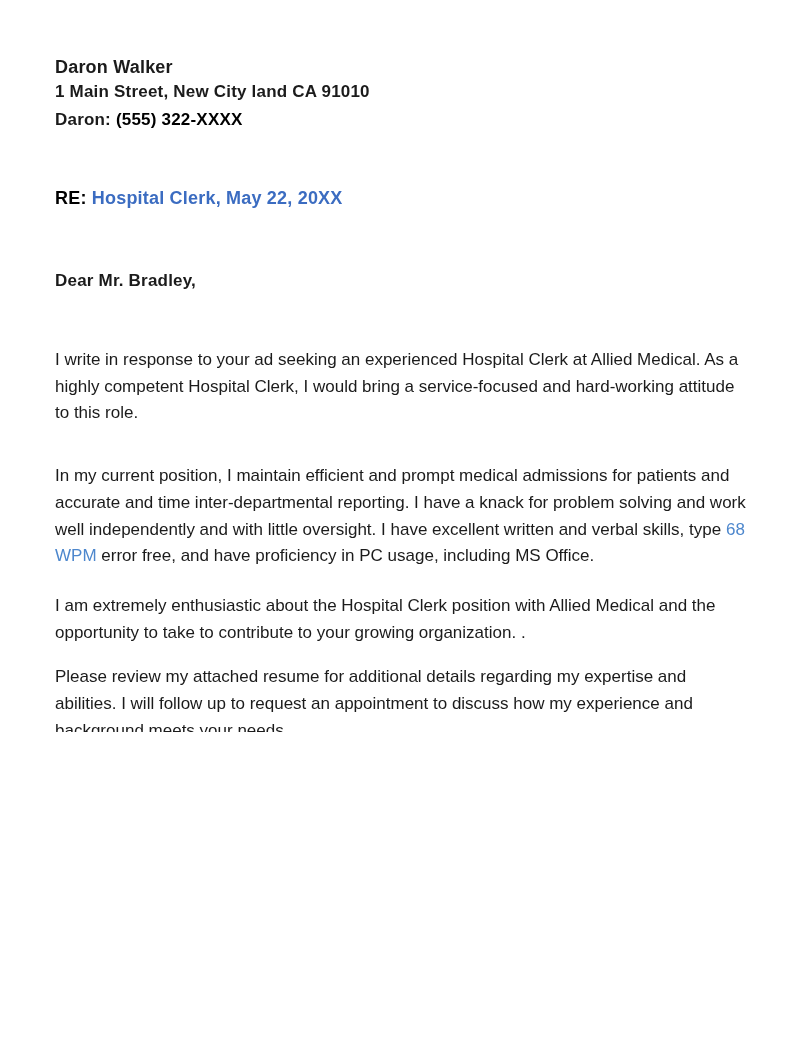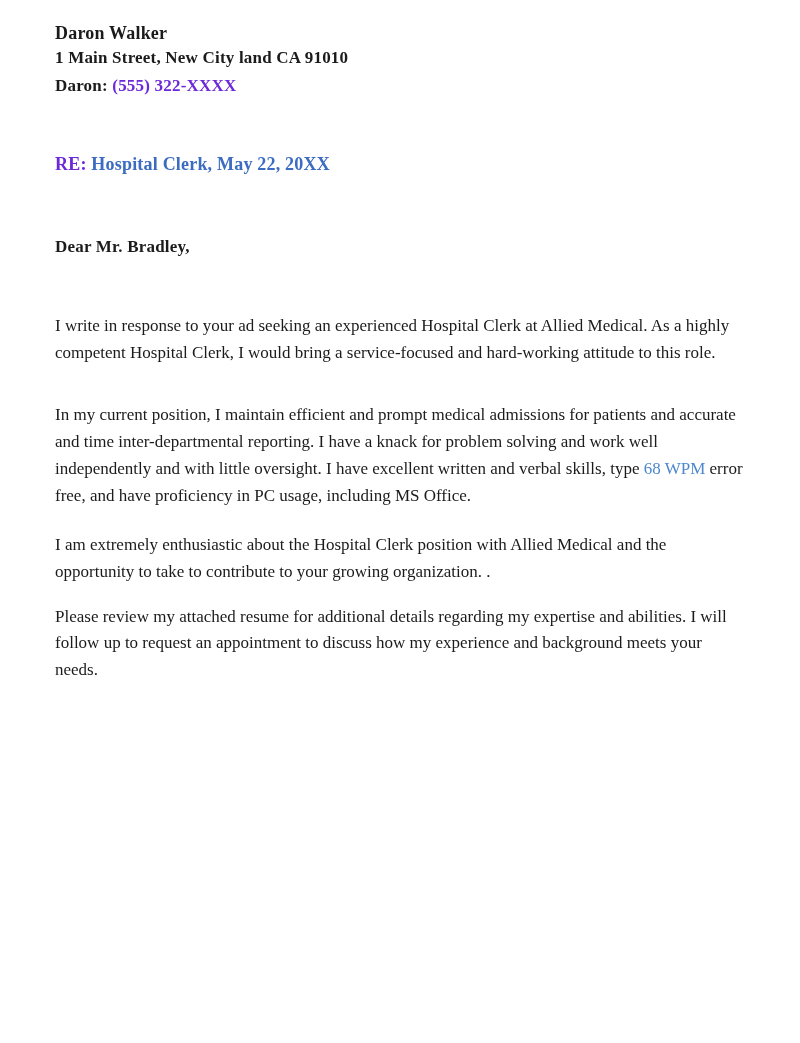--- a/index.html
+++ b/index.html
@@ -6,40 +6,40 @@
     margin: 0;
     padding: 0;
     background: #ffffff;
   }
   .page {
     position: relative;
     width: 800px;
     height: 732px;
     background: #ffffff;
     box-sizing: border-box;
-    padding: 22px 52px 0 55px;
-    font-family: Liberation Serif, serif;
+    padding: 56px 52px 0 55px;
+    font-family: Liberation Sans, sans-serif;
     color: #1b1b1b;
     overflow: hidden;
   }
   .sender-name {
     font-size: 18px;
     font-weight: 700;
     line-height: 22px;
     letter-spacing: 0.2px;
     margin: 0;
   }
   .contact-block {
     font-size: 17px;
     font-weight: 700;
     line-height: 27.5px;
     letter-spacing: 0.2px;
   }
   .red {
-    color: #6d28d9;
+    color: #000000;
   }
   .subject-line {
     margin-top: 52px;
     font-size: 18px;
     font-weight: 700;
     line-height: 27px;
     letter-spacing: 0.2px;
   }
   .subject-text {
     color: #3b6cc1;

